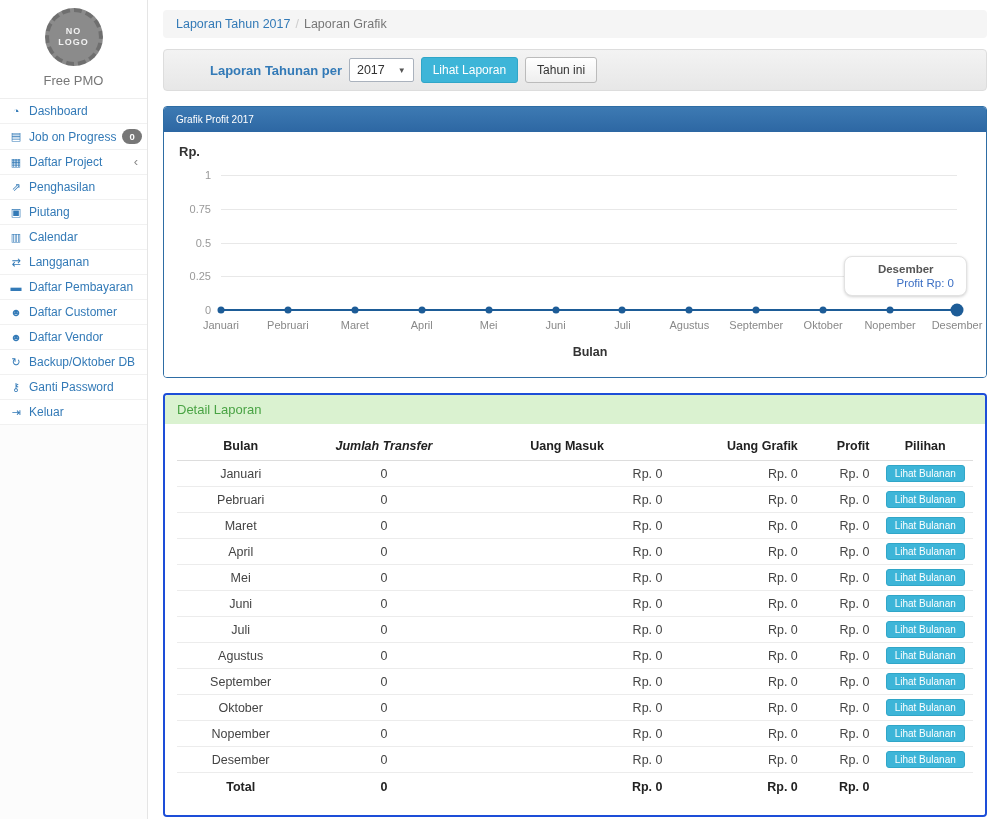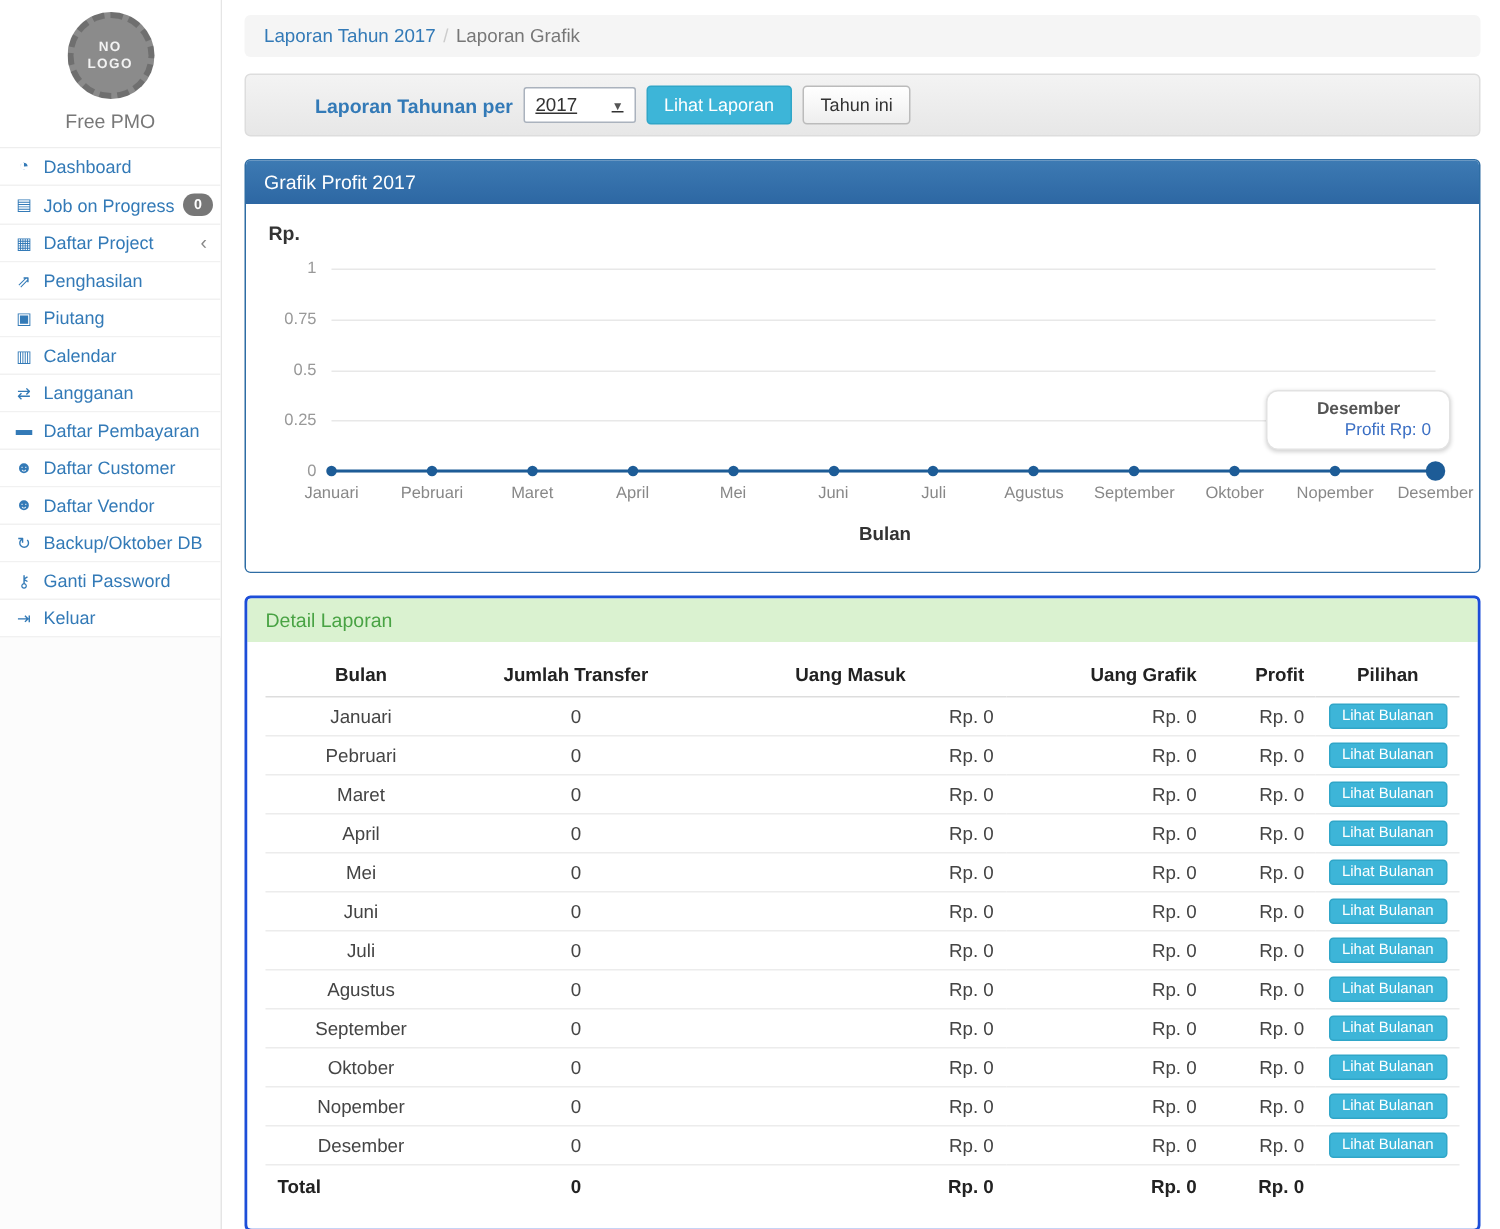--- a/index.html
+++ b/index.html
@@ -40,32 +40,32 @@
   .breadcrumb .sep { margin:0 5px; color:#ccc; }
   .breadcrumb .current { color:#777; }
 
   .filter-bar {
     background:linear-gradient(#f3f3f3,#e7e7e7); border:1px solid #ddd; border-radius:4px;
     padding:7px 12px; display:flex; align-items:center; gap:7px; margin-bottom:15px;
   }
   .filter-label { color: var(--primary-blue,#337ab7); font-weight:bold; font-size:13px;margin-left:34px; }
   .year-select {
     background:#fff; border:1px solid #aab2bd; border-radius:2px; padding:4px 7px;
-    font-size:12.5px; color:#333; display:flex; align-items:center; gap:23px; cursor:pointer;text-decoration:underline;
+    font-size:12.5px; color:#333; display:flex; align-items:center; gap:13px; cursor:pointer;
   }
   .year-select .caret { font-size:8px; color:#555; }
   .btn { border-radius:3px; font-size:12px; padding:5px 11px; cursor:pointer; font-family:inherit; }
   .btn-info { background:var(--info-cyan,#3db5d8); border:1px solid #30a6c8; color:#fff; }
   .btn-default { background:linear-gradient(#fff,#eee); border:1px solid #bbb; color:#333; }
 
   
   .panel { border-radius:4px; margin-bottom:15px; }
   .panel-chart { border:1px solid var(--panel-blue,#2e6da4); }
   .panel-chart .panel-heading {
-    background:linear-gradient(#3d7ab3,#2d67a3); color:#fff; font-size:13px;
+    background:linear-gradient(#3d7ab3,#2d67a3); color:#fff; font-size:10px;
     padding:7px 12px; border-radius:3px 3px 0 0;
   }
   .panel-chart .panel-body { background:#fff; padding:12px 15px 16px; border-radius:0 0 3px 3px; }
   .rp-label { font-weight:bold; font-size:13px; color:#333; }
   .chart-area { position:relative; height:135px; margin:16px 14px 0 42px; }
   .gridline { position:absolute; left:0; right:0; height:1px; background:#e8e8e8; }
   .gridline .tick { position:absolute; right:calc(100% + 10px); top:-6px; color:#999; font-size:11px; }
   .dataline { position:absolute; left:0; right:0; bottom:-1px; height:2px; background:var(--chart-line,#1d5c97); }
   .dot { position:absolute; bottom:0; background:var(--chart-line,#1d5c97); border-radius:50%; transform:translate(-50%,50%); }
   .months-row { position:relative; height:14px; margin:9px 14px 0 42px; }
@@ -234,21 +234,21 @@
       </div>
     </section>
 
     <section class="panel panel-success">
       <div class="panel-heading">Detail Laporan</div>
       <div class="panel-body">
         <table class="report">
           <thead>
               <tr>
                 <th style="text-align: center; width: 16%;">Bulan</th>
-                <th style="text-align: center; width: 20%;">Jumlah Transfer</th>
+                <th style="text-align: center; width: 20%; font-style: italic;">Jumlah Transfer</th>
                 <th style="width: 26%;">Uang Masuk</th>
                 <th style="text-align: right; width: 17%;">Uang Grafik</th>
                 <th style="text-align: right; width: 9%;">Profit</th>
                 <th style="text-align: center; width: 12%;">Pilihan</th>
               </tr>
             </thead>
           <tbody>
               <tr>
                 <td style="text-align: center;">Januari</td>
                 <td style="text-align: center;">0</td>
@@ -339,21 +339,21 @@
               </tr>
               <tr>
                 <td style="text-align: center;">Desember</td>
                 <td style="text-align: center;">0</td>
                 <td style="text-align: right;">Rp. 0</td>
                 <td style="text-align: right;">Rp. 0</td>
                 <td style="text-align: right;">Rp. 0</td>
                 <td style="text-align: center;"><button class="btn btn-info btn-xs">Lihat Bulanan</button></td>
               </tr>
               <tr class="total-row">
-                <td style="text-align: left;">Total</td>
+                <td style="text-align: center;">Total</td>
                 <td style="text-align: center;">0</td>
                 <td style="text-align: right;">Rp. 0</td>
                 <td style="text-align: right;">Rp. 0</td>
                 <td style="text-align: right;">Rp. 0</td>
                 <td style="text-align: center;"></td>
               </tr>
             </tbody>
         </table>
       </div>
     </section>

